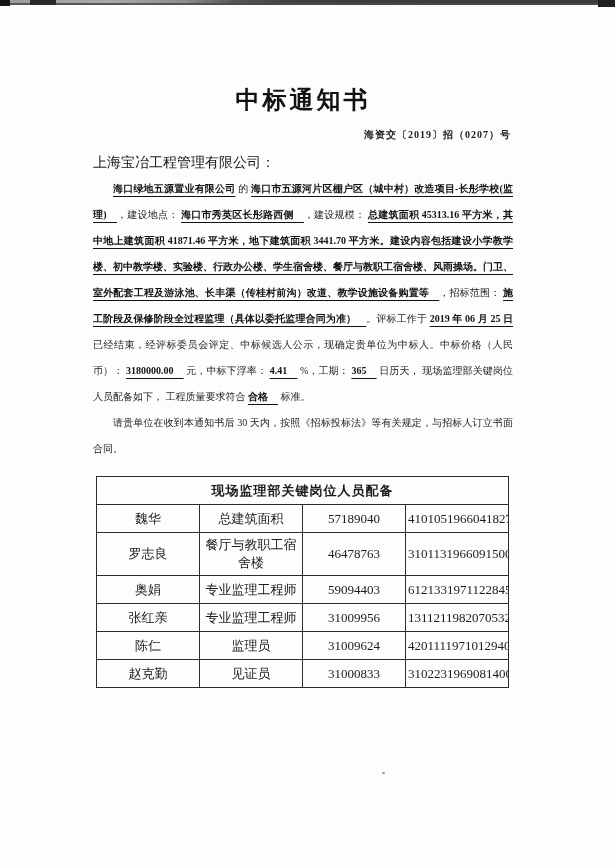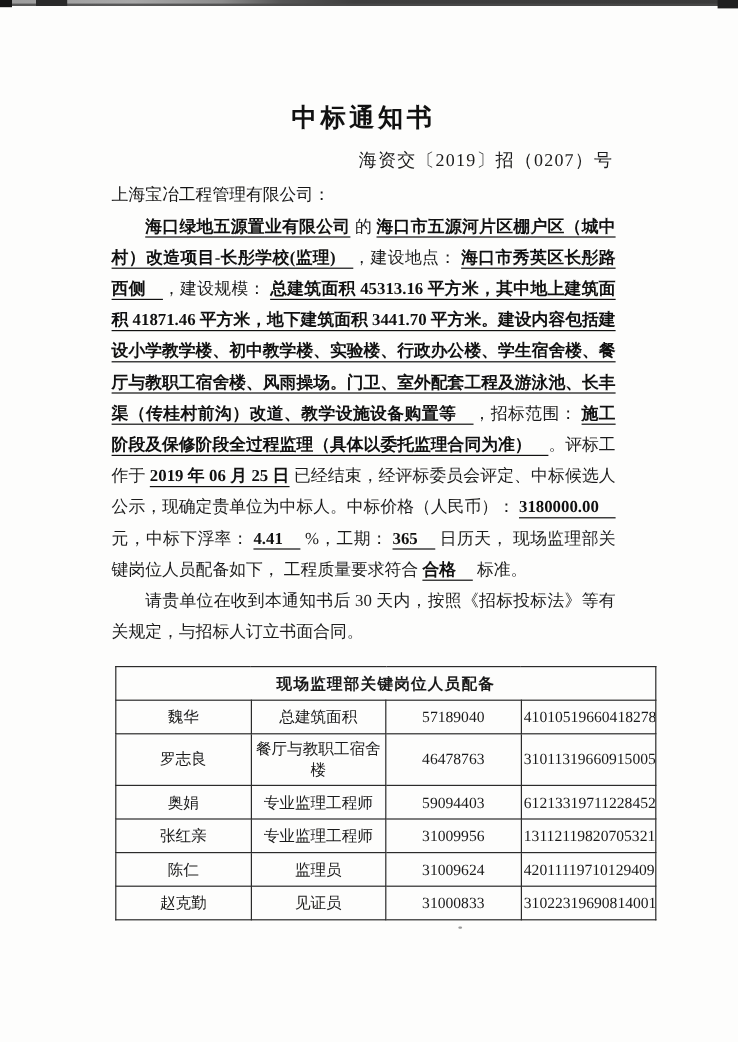--- a/index.html
+++ b/index.html
@@ -18,45 +18,45 @@
   .scan-strip-line { position:absolute; top:3px; left:0; width:615px; height:2px; background:#4a4a4a; opacity:.85; }
   .scan-blot-left { position:absolute; top:0; left:0; width:10px; height:6px; background:#151515; }
   .scan-blot-left2 { position:absolute; top:0; left:30px; width:26px; height:5px; background:#2a2a2a; }
   .scan-blot-right { position:absolute; top:0; left:598px; width:17px; height:7px; background:#1f1f1f; }
   .speck { position:absolute; width:3px; height:2px; background:#9a9a9a; border-radius:1px; }
 
   .doc { position:absolute; left:93px; top:84px; width:420px; }
 
   .title {
     margin:0 0 12px 0;
-    font-size:21px; font-weight:bold;
+    font-size:24px; font-weight:bold;
     text-align:center; letter-spacing:3px;
     color:#111;
   }
   .refno {
-    font-size:15px; text-align:right;
+    font-size:10px; text-align:right;
     margin:0 2px 8px 0; letter-spacing:1px;
-    font-weight:normal; color:#1c1c1c;
+    font-weight:bold; color:#1c1c1c;
   }
   .salutation { font-size:14px; line-height:26px; font-weight:normal; color:#151515; }
   p.bodytext {
-    margin:0; font-size:14px; line-height:26px;
+    margin:0; font-size:10px; line-height:26px;
     text-align:justify; text-indent:2em; color:#1c1c1c;
     word-break:break-all;
   }
   .u {
     font-weight:bold;
     text-decoration:underline;
     text-underline-offset:4px;
     text-decoration-thickness:1.3px;
     color:#111;
   }
   table.personnel {
     border-collapse:collapse;
-    width:451px; margin:14px 0 0 3px;
+    width:413px; margin:14px 0 0 3px;
     table-layout:fixed;
   }
   table.personnel td {
     border:1.6px solid #2b2b2b;
     text-align:center; vertical-align:middle;
     font-size:13px; padding:3px 2px;
     height:21px; color:#1a1a1a;
     overflow:hidden;
   }
   td.tbl-title { font-weight:bold; font-size:14px; letter-spacing:1px; height:19px; }

